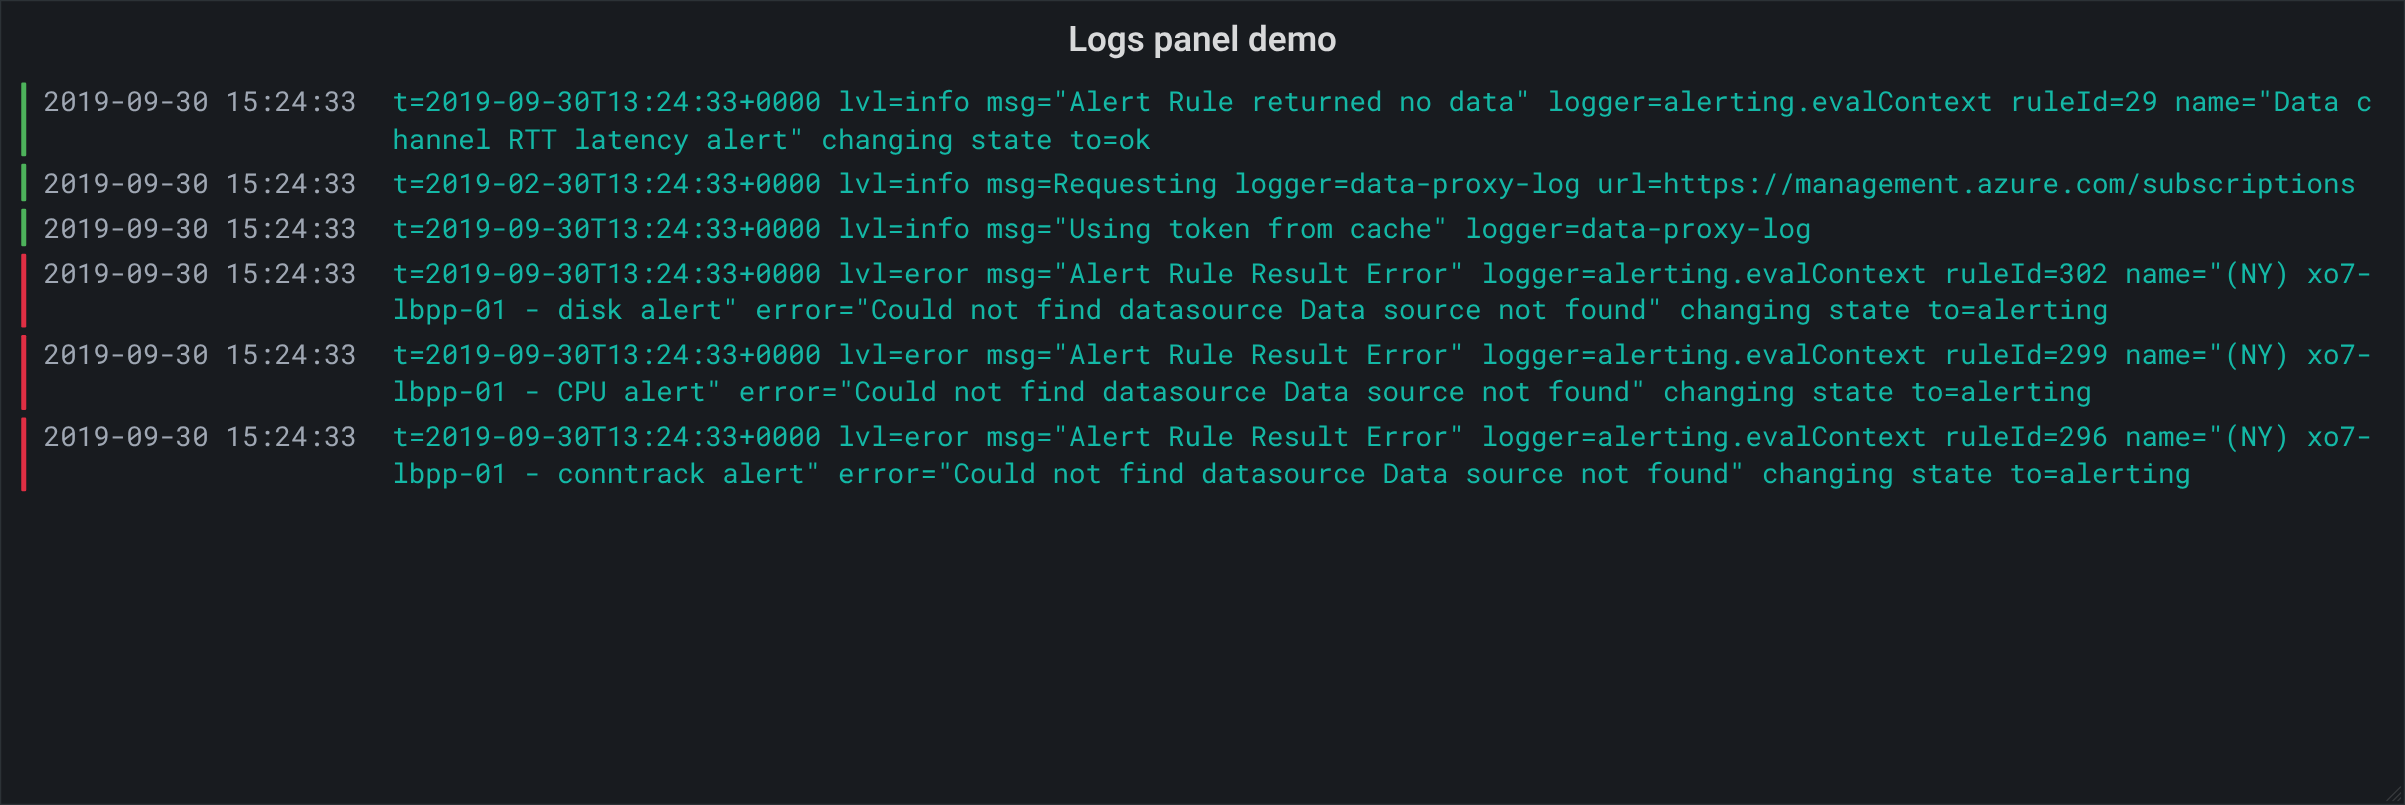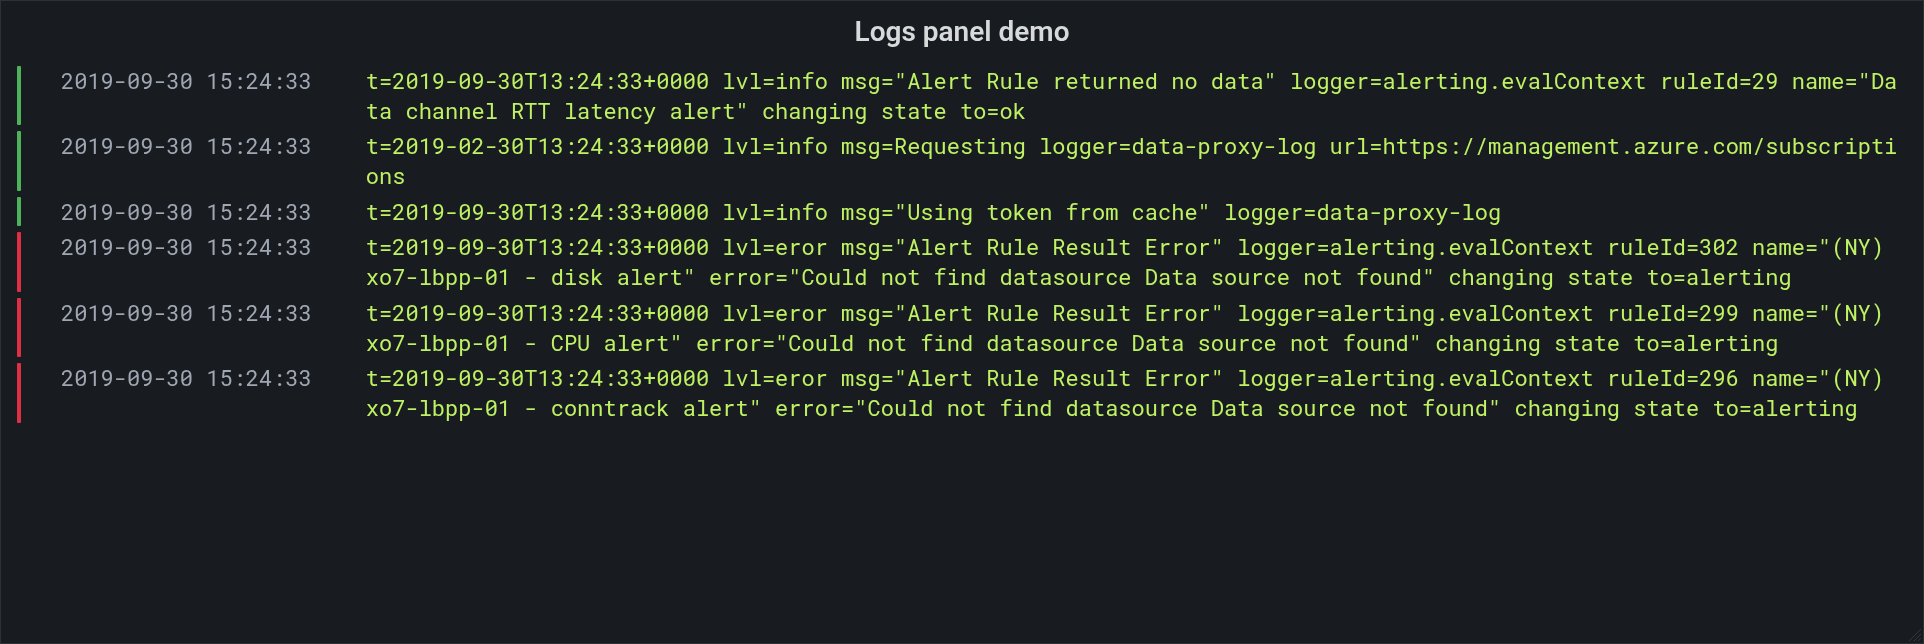--- a/index.html
+++ b/index.html
@@ -33,40 +33,39 @@
       flex: 1;
       padding: 8px 16px 8px 16px;
       overflow: hidden;
     }
     .log-row {
       display: flex;
       align-items: flex-start;
       margin-bottom: 6px;
       line-height: 1.35;
       font-size: 22px;
-      gap: 26px;
     }
     .log-level-bar {
       width: 4px;
       align-self: stretch;
       margin-right: 14px;
       flex-shrink: 0;
       border-radius: 1px;
     }
     .level-info { background: #4db35b; }
     .level-error { background: #e02f44; }
     .log-timestamp {
       color: #9fa7b3;
       white-space: nowrap;
       flex-shrink: 0;
       padding-right: 28px;
       min-width: 270px;
     }
     .log-message {
-      color: #bef264;
+      color: #14b8a6;
       word-break: break-all;
       white-space: normal;
       flex: 1;
     }
     .resize-handle {
       position: absolute;
       bottom: 2px;
       right: 2px;
       width: 12px;
       height: 12px;

